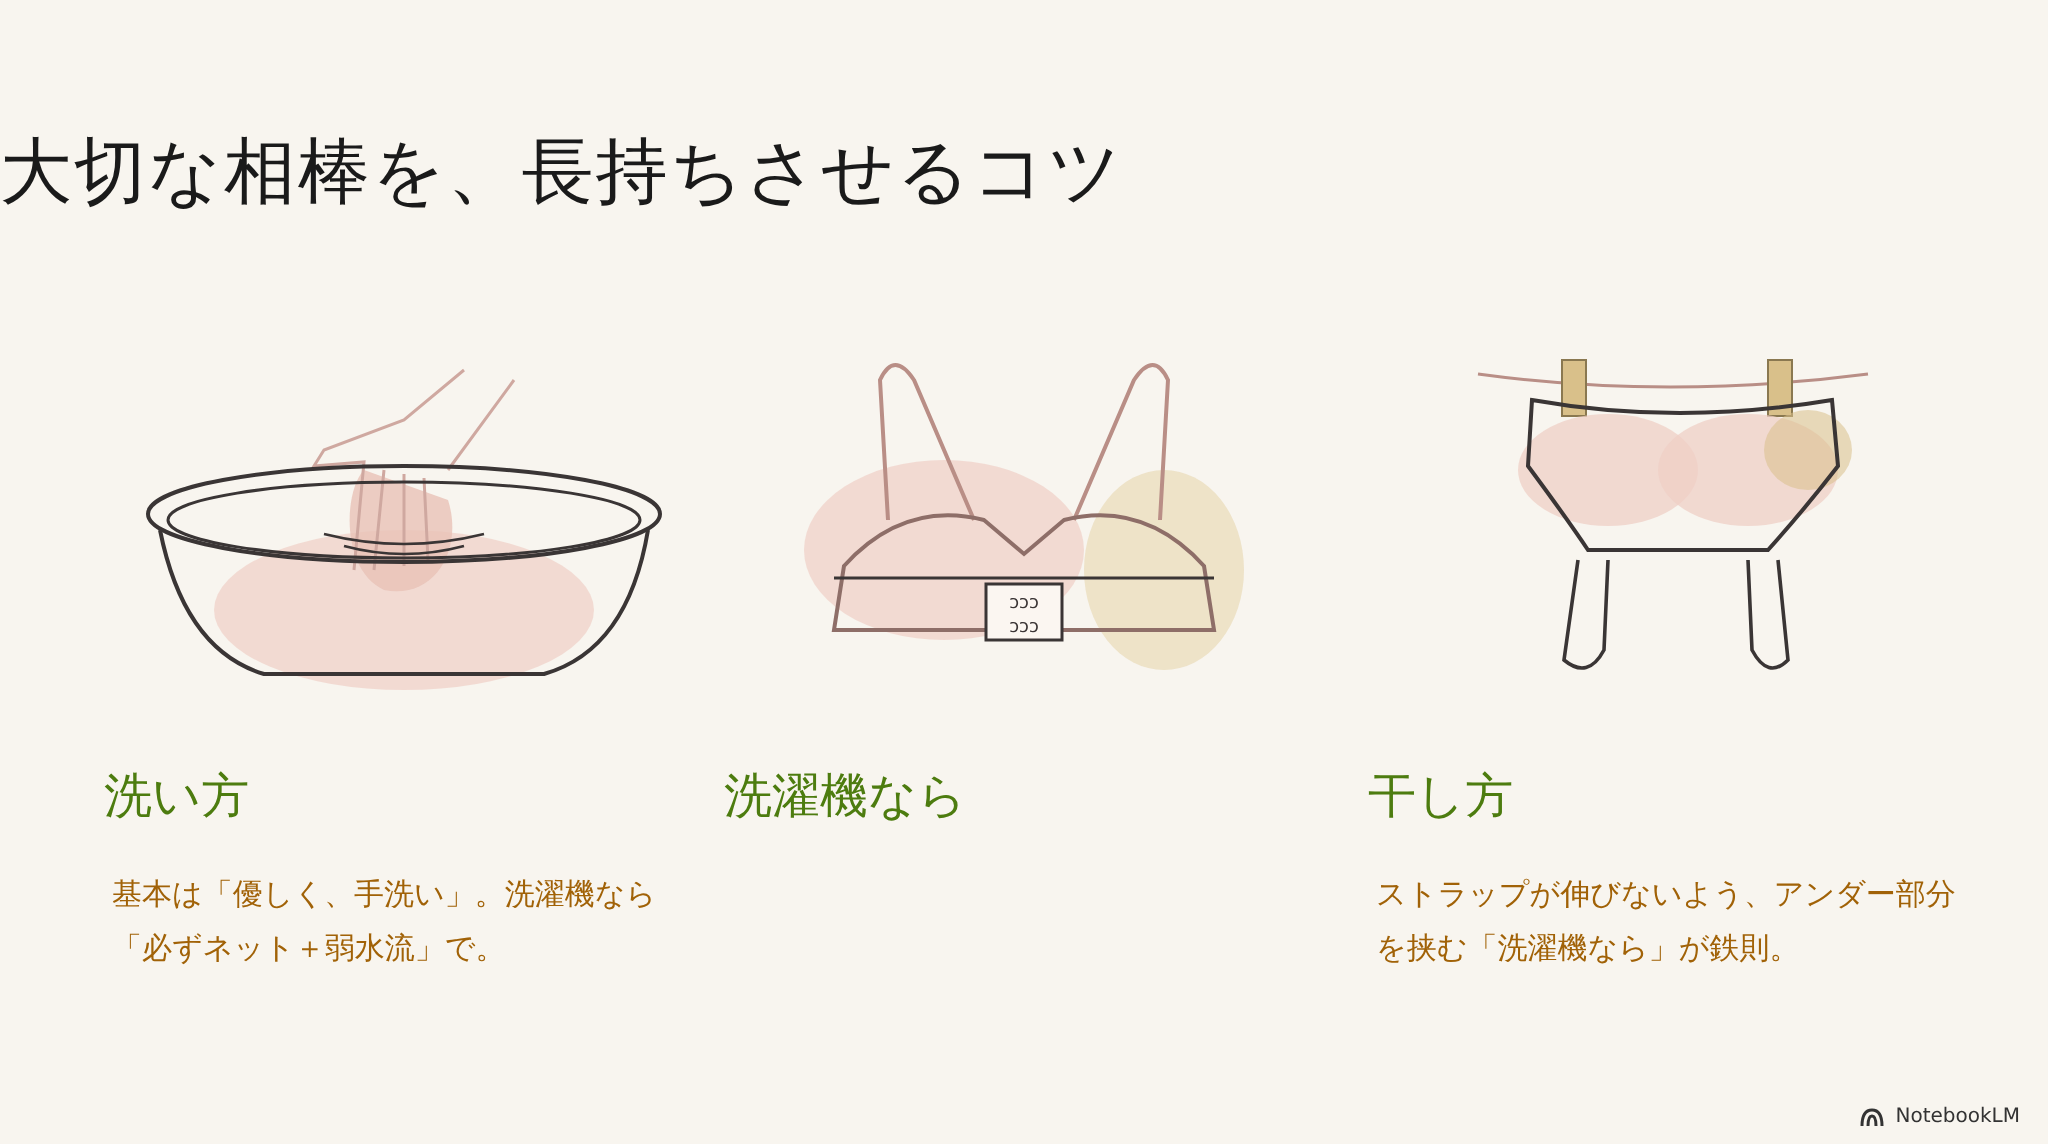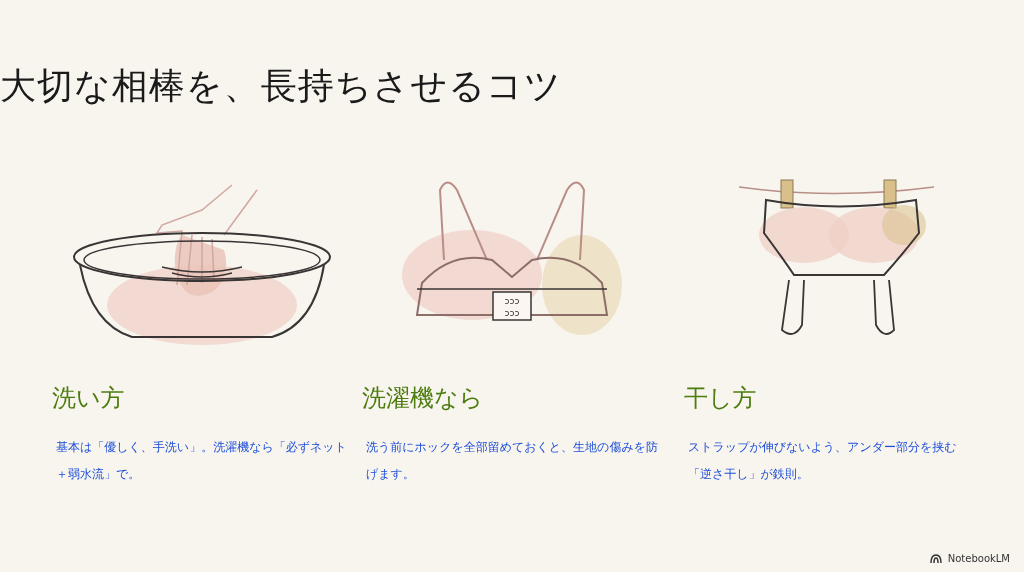--- a/index.html
+++ b/index.html
@@ -3,21 +3,21 @@
 <meta charset="utf-8">
 <style>
   html,body{margin:0;padding:0;}
   body{width:1024px;height:572px;background:#f8f5ef;position:relative;overflow:hidden;
        font-family:"DejaVu Sans","Liberation Sans",sans-serif;color:#1f1f1f;}
   .title{position:absolute;left:0;top:62px;width:1024px;text-align:left;
          font-family:"DejaVu Serif","Liberation Serif",serif;font-size:36px;letter-spacing:1px;color:#1a1a1a;}
   .col{position:absolute;top:165px;width:300px;}
   .col .art{width:300px;height:185px;display:block;}
   .col .heading{margin-top:32px;font-family:"DejaVu Serif","Liberation Serif",serif;font-size:24px;color:#4d7c0f;}
-  .col .body{margin-top:20px;font-size:12px;line-height:27px;color:#1d4ed8;padding:0 4px;}
+  .col .body{margin-top:20px;font-size:15px;line-height:27px;color:#a16207;padding:0 4px;}
   .c1{left:52px;} .c2{left:362px;} .c3{left:684px;}
   .brand{position:absolute;right:14px;bottom:8px;font-size:10px;color:#333;display:flex;align-items:center;gap:6px;}
 </style>
 </head>
 <body>
 
 <div class="title">大切な相棒を、長持ちさせるコツ</div>
 
 <div class="col c1">
   <svg class="art" viewBox="0 0 300 185">
@@ -39,36 +39,35 @@
     <ellipse cx="110" cy="110" rx="70" ry="45" fill="#efcfc6" opacity="0.7"></ellipse>
     <path d="M82 95 L78 25 Q85 10 95 25 L125 95" fill="none" stroke="#b98e86" stroke-width="2"></path>
     <path d="M218 95 L222 25 Q215 10 205 25 L175 95" fill="none" stroke="#b98e86" stroke-width="2"></path>
     <path d="M60 118 Q90 85 130 95 L150 112 L170 95 Q210 85 240 118 L245 150 L55 150 Z" fill="none" stroke="#8e6e68" stroke-width="2"></path>
     <line x1="55" y1="124" x2="245" y2="124" stroke="#3a3535" stroke-width="1.5"></line>
     <rect x="131" y="127" width="38" height="28" fill="#fbf6f1" stroke="#3a3535" stroke-width="1.5"></rect>
     <text x="150" y="139" text-anchor="middle" font-size="9" fill="#3a3535" font-family="DejaVu Sans, sans-serif">ɔɔɔ</text>
     <text x="150" y="151" text-anchor="middle" font-size="9" fill="#3a3535" font-family="DejaVu Sans, sans-serif">ɔɔɔ</text>
   </svg>
   <div class="heading">洗濯機なら</div>
-  <div class="body">洗う前にホックを全部留めておくと、生地の傷みを防げます。</div>
 </div>
 
 <div class="col c3">
   <svg class="art" viewBox="0 0 300 185">
     <path d="M55 22 Q150 35 250 22" fill="none" stroke="#b98e86" stroke-width="1.5"></path>
     <rect x="97" y="15" width="12" height="28" fill="#d9c08a" stroke="#8a7850" stroke-width="1"></rect>
     <rect x="200" y="15" width="12" height="28" fill="#d9c08a" stroke="#8a7850" stroke-width="1"></rect>
     <ellipse cx="120" cy="70" rx="45" ry="28" fill="#efcfc6" opacity="0.75"></ellipse>
     <ellipse cx="190" cy="70" rx="45" ry="28" fill="#efcfc6" opacity="0.75"></ellipse>
     <ellipse cx="220" cy="60" rx="22" ry="20" fill="#d9c08a" opacity="0.55"></ellipse>
     <path d="M82 35 L80 68 Q100 95 110 110 L200 110 Q218 90 235 68 L232 35 Q155 48 82 35 Z" fill="none" stroke="#3a3535" stroke-width="2"></path>
     <path d="M105 115 L98 165 Q110 175 118 160 L120 115 M190 115 L192 160 Q200 175 210 165 L205 115" fill="none" stroke="#3a3535" stroke-width="1.8"></path>
   </svg>
   <div class="heading">干し方</div>
-  <div class="body">ストラップが伸びないよう、アンダー部分を挟む「逆さ干し」が鉄則。</div>
+  <div class="body">ストラップが伸びないよう、アンダー部分を挟む「洗濯機なら」が鉄則。</div>
 </div>
 
 <div class="brand">
   <svg width="12" height="9" viewBox="0 0 12 9">
       <path d="M1 9 Q1 1 6 1 Q11 1 11 9 M4 9 Q4 4 6 4 Q8 4 8 9" fill="none" stroke="#333" stroke-width="1.5"></path>
     </svg>
   <span>NotebookLM</span>
 </div>
 
 </body></html>

